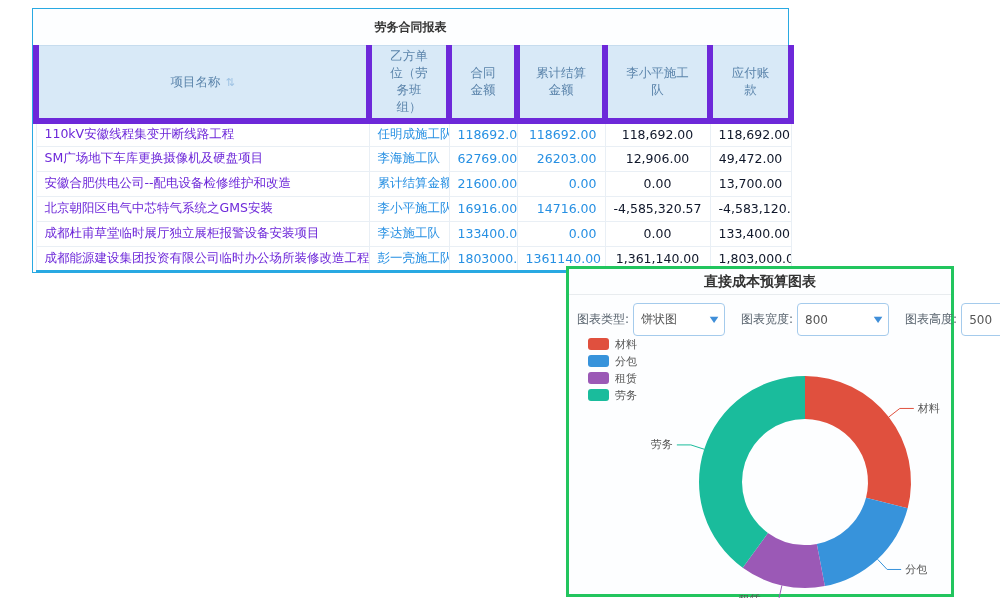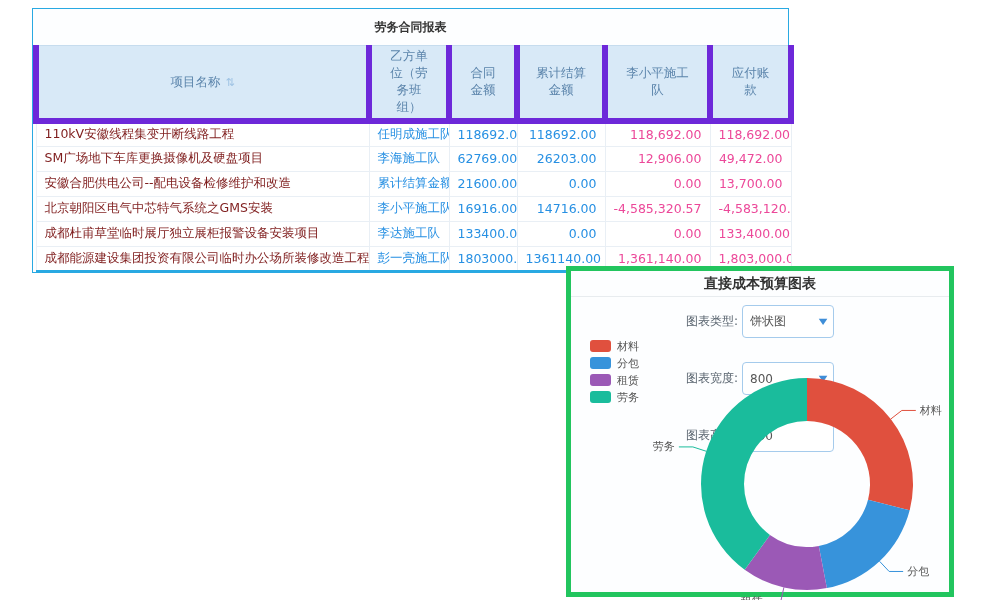--- a/index.html
+++ b/index.html
@@ -12,30 +12,30 @@
   table.contracts th {
     background:#d8e9f7; color:#5b84ab; font-size:12.5px; font-weight:normal;
     text-align:center; vertical-align:middle; height:37px; padding:2px 16px;
     border:6px solid #6d28d9; border-top:1px solid #c6dcee;
   }
   table.contracts td {
     height:25px; font-size:12.5px; padding:2px 8px; vertical-align:middle;
     border:1px solid #e9eff5; background:#fff; white-space:nowrap; overflow:hidden;
   }
   table.contracts tr:last-child td { border-bottom:2px solid #29a9e2; }
-  td.c0 { color:#7f1d1d; text-align:left; }
+  td.c0 { color:#6d28d9; text-align:left; }
   td.c1 { color:#2790e3; text-align:left; padding-left:6px;margin-left:36px; }
   td.c2, td.c3 { color:#2790e3; text-align:right; padding-right:10px; }
-  td.c4, td.c5 { color:#ec4899; text-align:right; padding-right:8px;margin-left:14px; }
+  td.c4, td.c5 { color:#0f172a; text-align:center; padding-right:8px;margin-left:14px; }
   .sort-icon { color:#9fc3e4; font-size:11px; margin-left:5px; cursor:pointer; }
 
   
-  .chart-panel { position:absolute; left:566px; top:266px; width:388px; height:331px; border:5px solid #22c55e; background:#fdfeff; }
+  .chart-panel { position:absolute; left:566px; top:266px; width:388px; height:331px; border:3px solid #22c55e; background:#fdfeff; }
   .chart-title { height:26px; line-height:25px; text-align:center; font-size:14px; font-weight:bold; color:#333; border-bottom:1px solid #e8ecef; }
-  .controls { display:flex; align-items:center; padding:8px 8px 0 8px; gap:24px;flex-direction:column; }
+  .controls { display:flex; align-items:center; padding:8px 8px 0 8px; gap:16px; }
   .control-group { display:flex; align-items:center; }
   .control-label { font-size:12px; color:#58636e; margin-right:4px; white-space:nowrap; }
   .select-box { width:92px; height:33px; border:1px solid #a5cbec; border-radius:4px; background:#fff;
     display:flex; align-items:center; justify-content:space-between; padding:0 7px; cursor:pointer; }
   .select-value { font-size:12px; color:#555; }
   .select-caret { font-size:8px; color:#3f8ed8; transform:scaleX(1.4); }
 
   .legend { position:absolute; left:19px; top:69px; }
   .legend-item { display:flex; align-items:center; height:12px; margin-bottom:5px; cursor:pointer; }
   .legend-swatch { width:21px; height:12px; border-radius:3px; margin-right:6px; }

